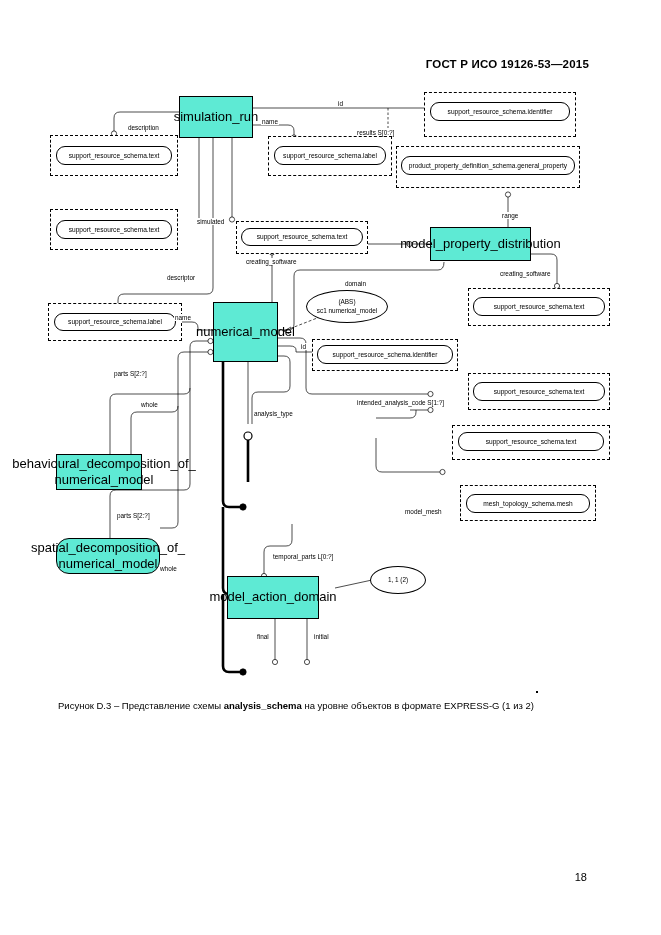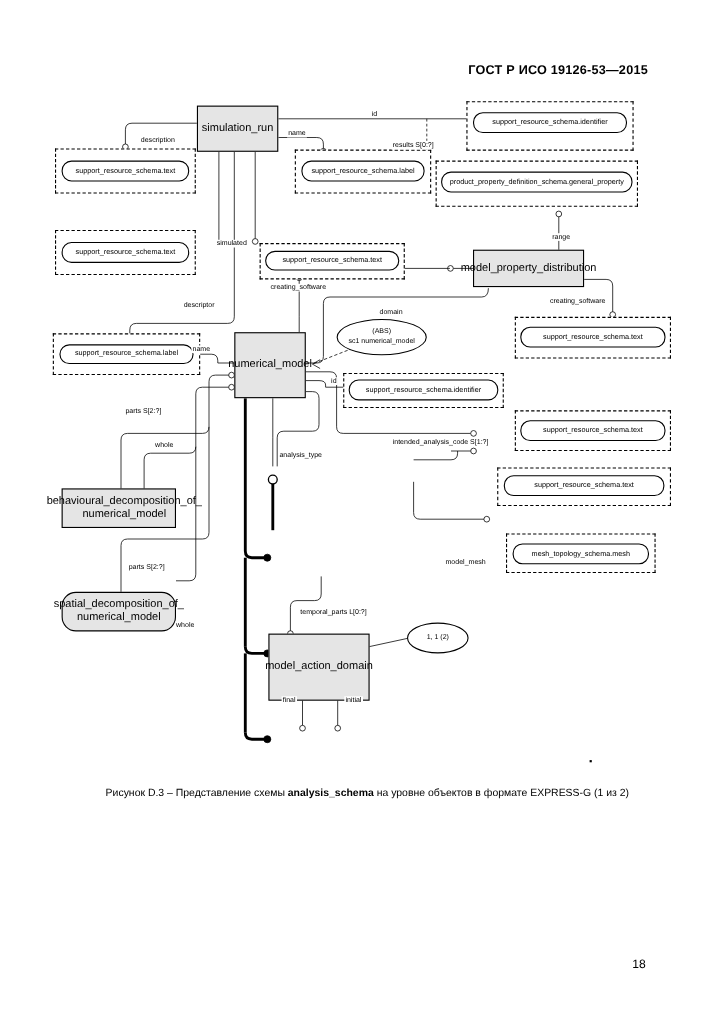--- a/index.html
+++ b/index.html
@@ -29,26 +29,25 @@
   }
   .page-number {
     position: absolute;
     bottom: 52px;
     right: 74px;
     font-size: 11px;
   }
   .figure-caption {
     position: absolute;
     left: 58px;
-    top: 716px;
+    top: 700px;
     width: 560px;
     font-size: 9.5px;
     line-height: 1.35;
     white-space: nowrap;
-    margin-left: 38px;
   }
   .figure-caption b { font-weight: bold; }
   .stray-dot {
     position: absolute;
     left: 536px;
     top: 691px;
     width: 2px;
     height: 2px;
     background: #000;
   }
@@ -66,26 +65,26 @@
     left: 0; top: 0;
     width: 661px;
     height: 625px;
   }
 
   
   .ent {
     position: absolute;
     box-sizing: border-box;
     border: 1px solid #000;
-    background: #e5e5e5;
+    background: #5eead4;
     display: flex;
     align-items: center;
     justify-content: center;
     text-align: center;
-    font-size: 10px;
+    font-size: 13px;
     line-height: 1.25;
     padding: 1px 2px;
     z-index: 4;
   }
 
   
   .frame {
     position: absolute;
     box-sizing: border-box;
     border: 1px dashed #000;
@@ -284,29 +283,29 @@
   <div class="cap" style="left:458px; top:344px; width:146px; height:19px;">support_resource_schema.text</div>
 
   <div class="cap" style="left:466px; top:406px; width:124px; height:19px;">mesh_topology_schema.mesh</div>
 
   <div class="ent" style="left:179px; top:8px;   width:74px;  height:42px;">simulation_run</div>
 
   <div class="ent" style="left:430px; top:139px; width:101px; height:34px;">model_property_distribution</div>
 
   <div class="ent" style="left:213px; top:214px; width:65px;  height:60px;">numerical_model</div>
 
-  <div class="ent" style="left:56px;  top:356px; width:104px; height:36px; white-space:pre-line;padding-left:12px;">behavioural_decomposition_of_
+  <div class="ent" style="left:56px;  top:366px; width:86px; height:36px; white-space:pre-line;padding-left:12px;">behavioural_decomposition_of_
 numerical_model</div>
 
   <div class="ent" style="left:56px;  top:450px; width:104px; height:36px; white-space:pre-line;border-radius:13px;">spatial_decomposition_of_
 numerical_model</div>
 
 
 
-  <div class="ent" style="left:244px; top:488px; width:92px;  height:61px;">model_action_domain</div>
+  <div class="ent" style="left:227px; top:488px; width:92px;  height:43px;">model_action_domain</div>
 
 
   <div class="oval" style="left:306px; top:202px; width:82px; height:33px;">
     <span>(ABS)</span>
     <span>sc1 numerical_model</span>
   </div>
 
   <div class="oval" style="left:370px; top:478px; width:56px; height:28px;">
     <span>1, 1 (2)</span>
   </div>

